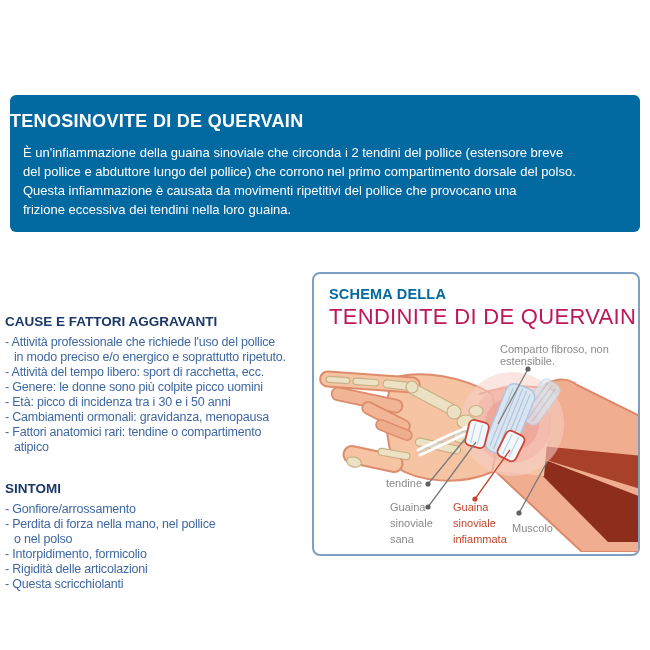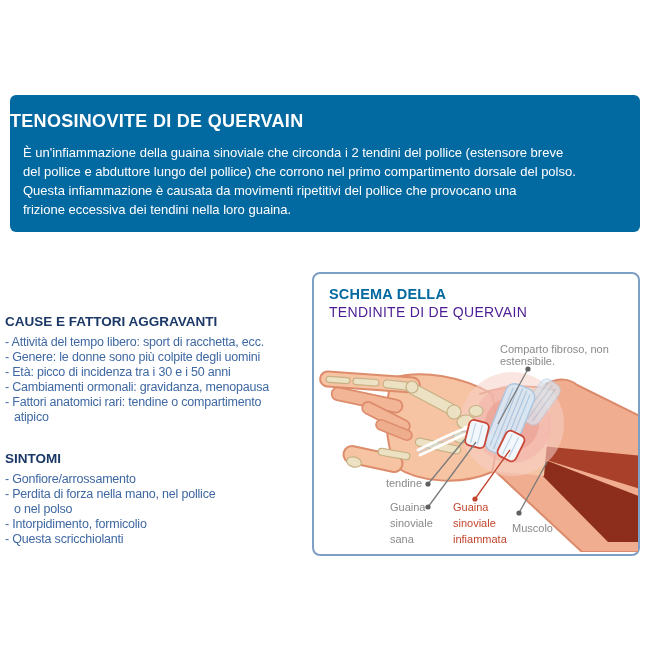--- a/index.html
+++ b/index.html
@@ -40,21 +40,21 @@
   .schema-box {
     position:absolute; left:312px; top:272px; width:328px; height:284px;
     box-sizing:border-box; border:2px solid #7e9fc4; border-radius:8px;
     background:#ffffff;
   }
   .schema-h1 {
     margin:12px 0 0 15px; color:#0369a1; font-weight:bold; font-size:14.5px;
     letter-spacing:.2px;
   }
   .schema-h2 {
-    margin:2px 0 0 15px; color:#4c1d95; font-weight:normal; font-size:14px;
+    margin:2px 0 0 15px; color:#be185d; font-weight:normal; font-size:22px;
     letter-spacing:.3px;
   }
   .figure-svg { position:absolute; left:0; top:62px; }
   .figure-svg text {
     font-family:"Liberation Sans", sans-serif; font-size:11px; fill:#8a8a8a;
   }
   .figure-svg text.red-label { fill:#c2462e; }
 </style>
 </head>
 <body>
@@ -63,34 +63,37 @@
   <h1 class="header-title">TENOSINOVITE DI DE QUERVAIN</h1>
   <p class="header-desc">È un'infiammazione della guaina sinoviale che circonda i 2 tendini del pollice (estensore breve
 del pollice e abduttore lungo del pollice) che corrono nel primo compartimento dorsale del polso.
 Questa infiammazione è causata da movimenti ripetitivi del pollice che provocano una
 frizione eccessiva dei tendini nella loro guaina.</p>
 </div>
 
 <div class="left-col">
   <div class="causes-section">
     <h2 class="section-heading">CAUSE E FATTORI AGGRAVANTI</h2>
+    <div class="li">- Attività professionale che richiede l'uso del pollice
+in modo preciso e/o energico e soprattutto ripetuto.</div>
     <div class="li">- Attività del tempo libero: sport di racchetta, ecc.</div>
-    <div class="li">- Genere: le donne sono più colpite degli uomini</div>
+    <div class="li">- Genere: le donne sono più colpite picco uomini</div>
     <div class="li">- Età: picco di incidenza tra i 30 e i 50 anni</div>
     <div class="li">- Cambiamenti ormonali: gravidanza, menopausa</div>
     <div class="li">- Fattori anatomici rari: tendine o compartimento
 atipico</div>
   </div>
 
   <div class="symptoms-section">
     <h2 class="section-heading">SINTOMI</h2>
     <div class="li">- Gonfiore/arrossamento</div>
     <div class="li">- Perdita di forza nella mano, nel pollice
 o nel polso</div>
     <div class="li">- Intorpidimento, formicolio</div>
+    <div class="li">- Rigidità delle articolazioni</div>
     <div class="li">- Questa scricchiolanti</div>
   </div>
 </div>
 
 <div class="schema-box">
   <h3 class="schema-h1">SCHEMA DELLA</h3>
   <h4 class="schema-h2">TENDINITE DI DE QUERVAIN</h4>
 
   <svg class="figure-svg" width="324" height="216" viewBox="0 0 324 216">
 

